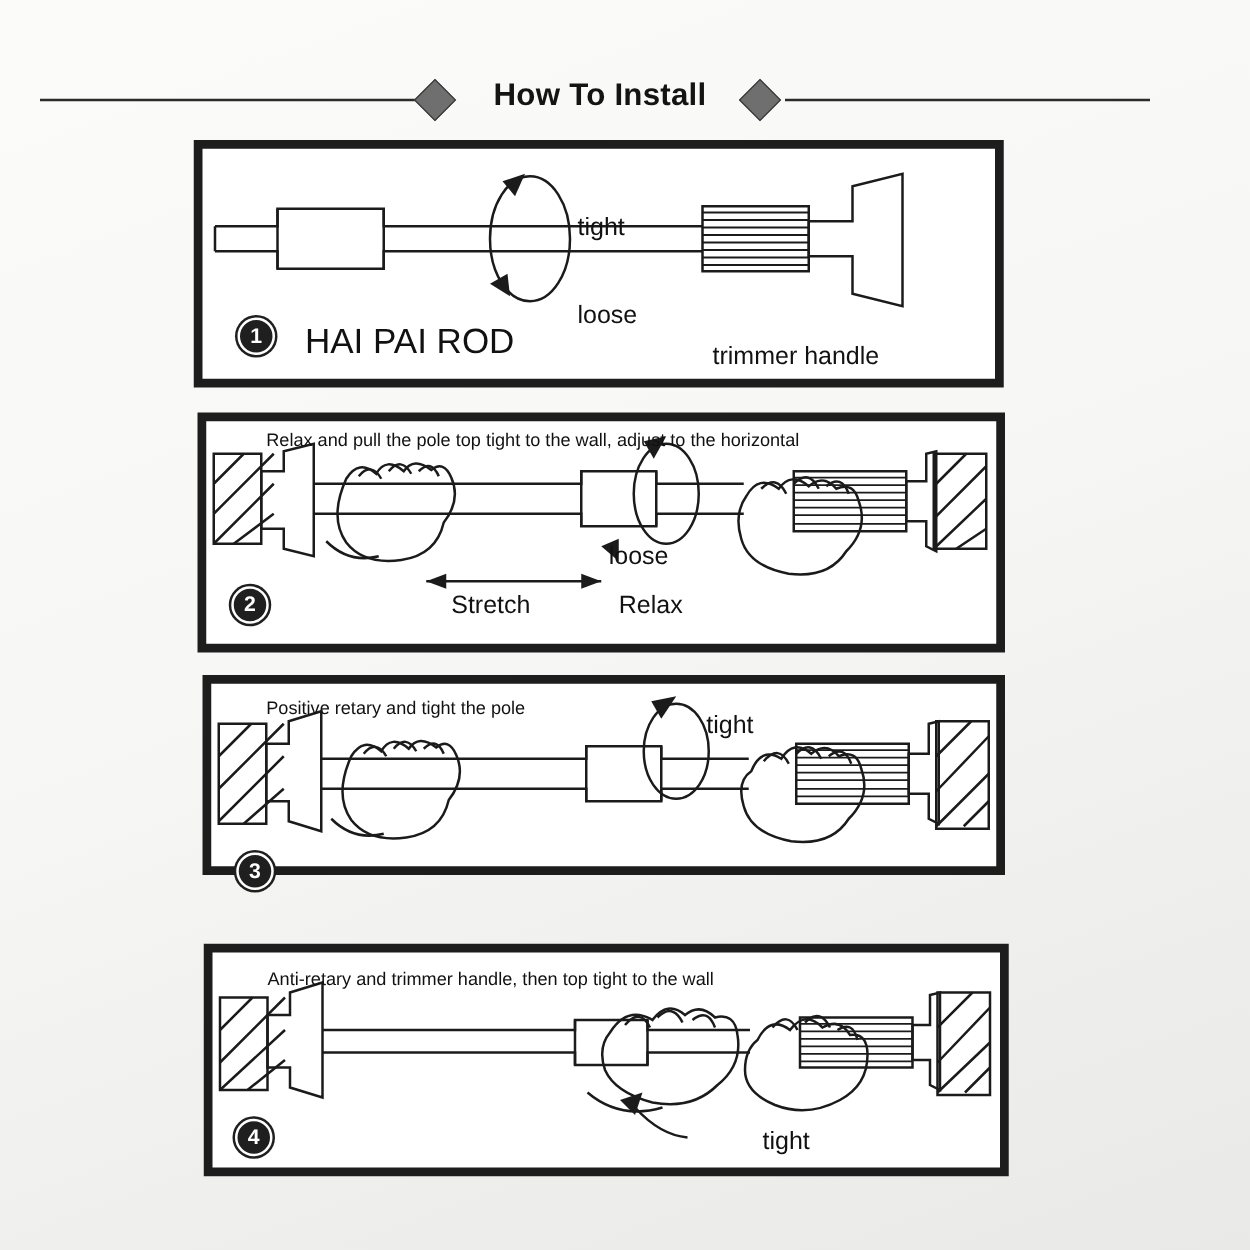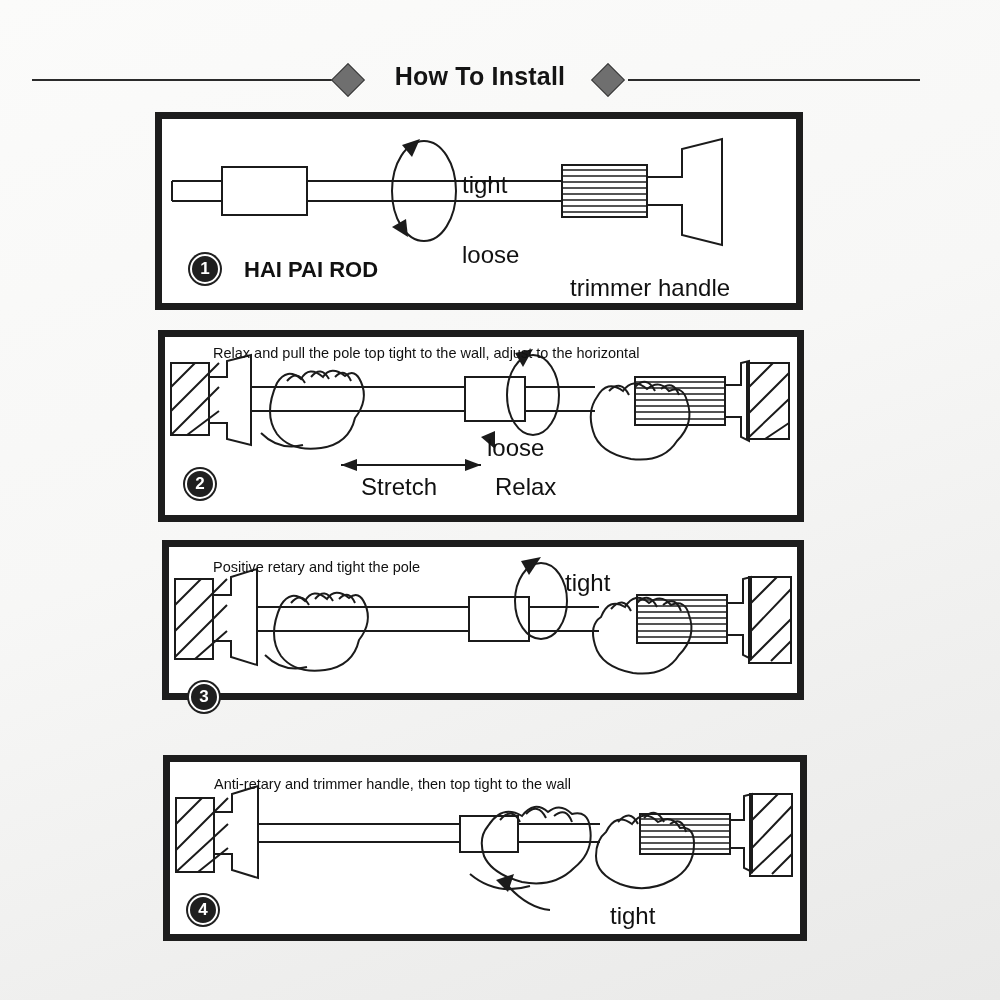--- a/index.html
+++ b/index.html
@@ -89,22 +89,22 @@
     border: 2px solid #ffffff;
     box-shadow: 0 0 0 2px #1f1f1f;
   }
 
   .lbl {
     position: absolute;
     color: #111111;
     font-size: 15px;
     white-space: nowrap;
   }
-  .lbl.big { font-size: 22px; font-weight: bold; }
-  .lbl.med { font-size: 24px; }
+  .lbl.big { font-size: 28px; font-weight: normal; }
+  .lbl.med { font-size: 20px; }
   .lbl.cap { font-size: 14.5px; }
 </style>
 </head>
 <body>
 
 <div class="page">
 
   <div class="header">
     <div class="rule-left"></div>
     <div class="diamond left"></div>

